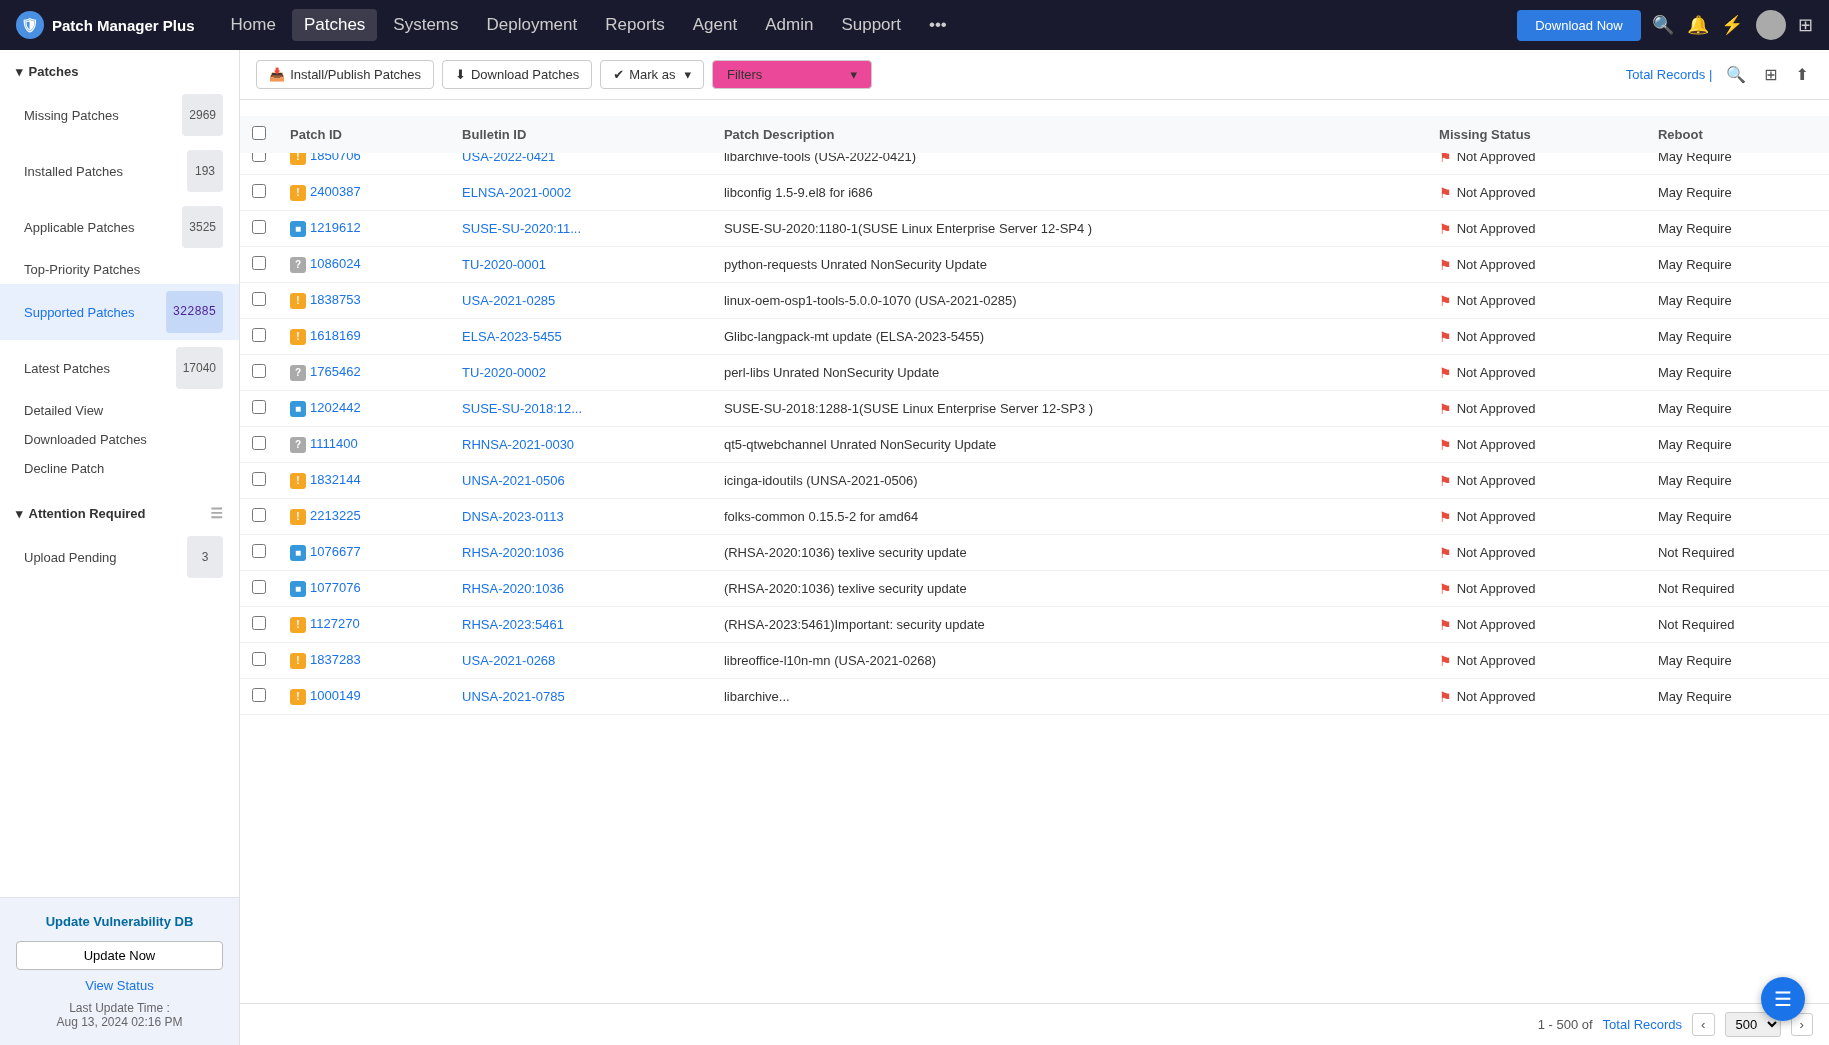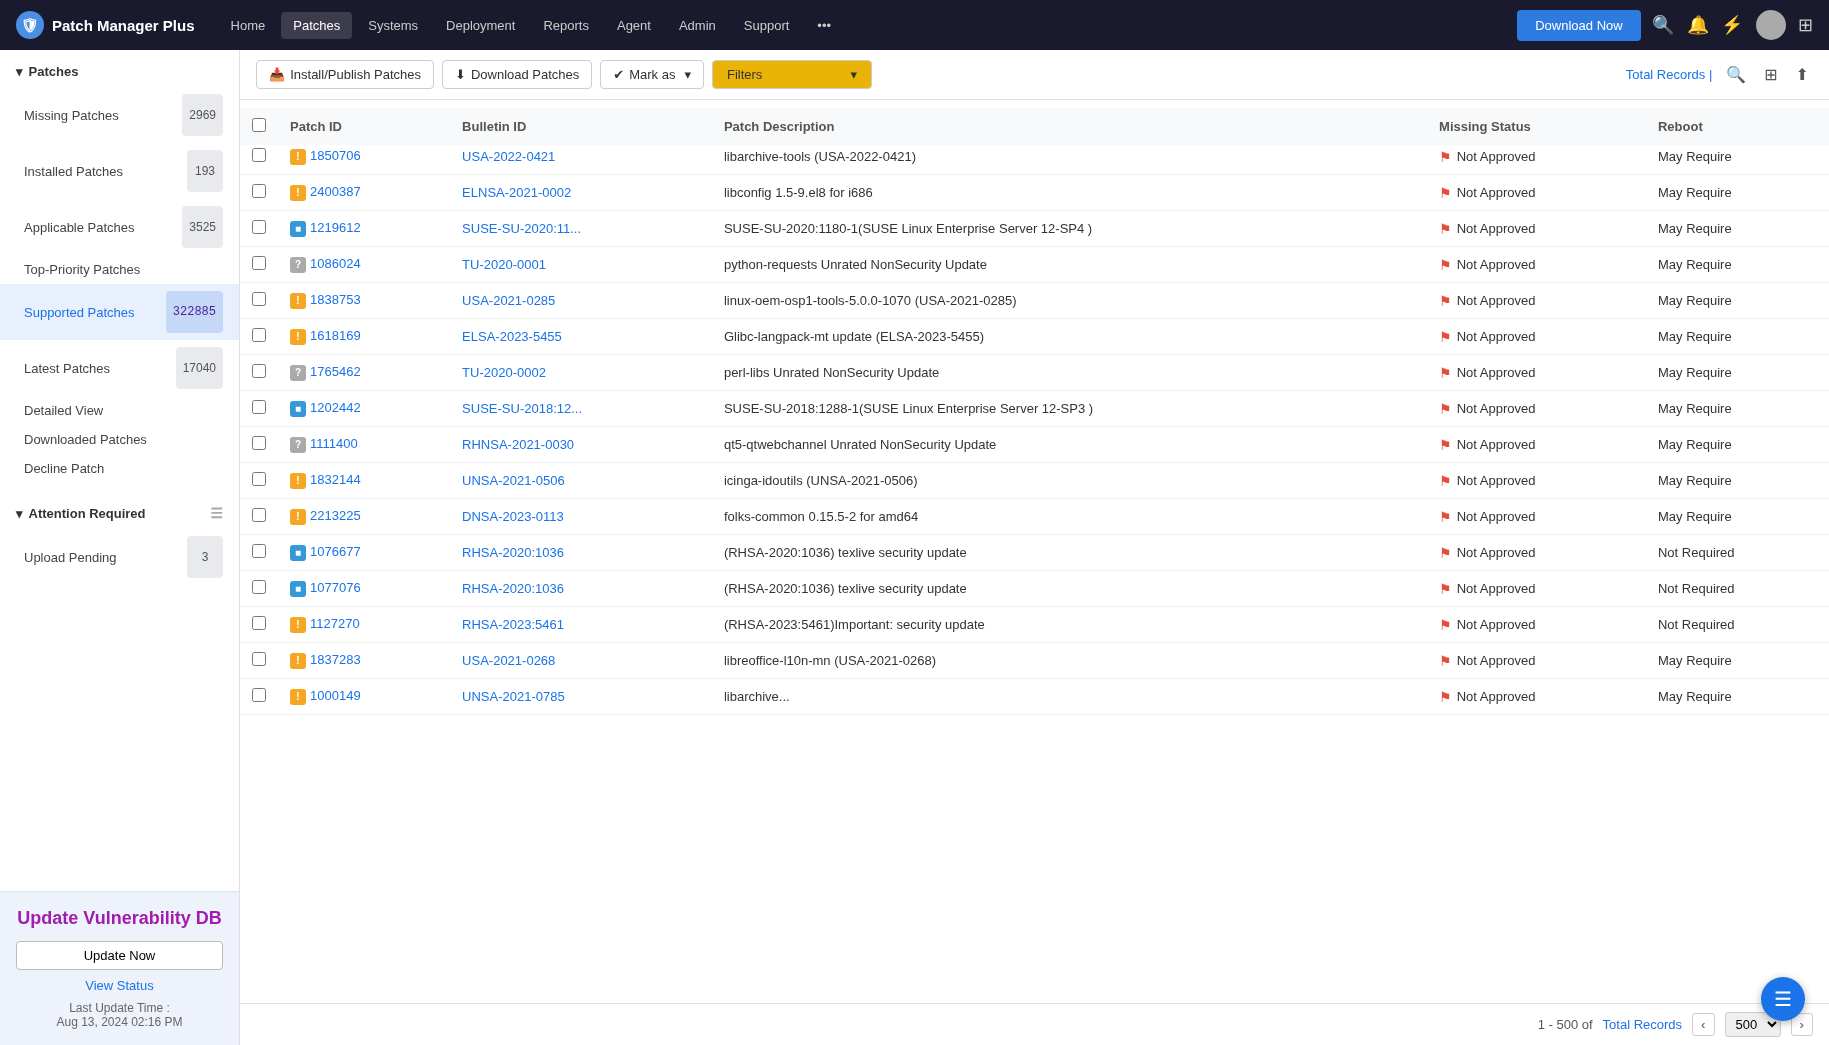--- a/index.html
+++ b/index.html
@@ -38,21 +38,21 @@
       display: flex;
       align-items: center;
       gap: 4px;
       flex: 1;
     }
     .nav-item {
       color: #ccc;
       padding: 6px 12px;
       border-radius: 4px;
       cursor: pointer;
-      font-size: 13px;
+      font-size: 17px;
     }
     .nav-item.active { color: #fff; background: rgba(255,255,255,0.15); }
     .topbar-actions {
       display: flex;
       align-items: center;
       gap: 12px;
     }
     .btn-download-now {
       background: #2d7ae0;
       color: white;
@@ -128,22 +128,22 @@
     }
     .sidebar-item.active .sidebar-badge { background: #c5d8f8; color: #4c1d95; font-family: Liberation Mono, monospace; }
     .sidebar-bottom {
       margin-top: auto;
       padding: 16px;
       background: #eef2fb;
       border-top: 1px solid #dde3f0;
     }
     .sidebar-bottom-title {
       font-weight: 600;
-      color: #a21caf;
-      font-size: 18px;
+      color: #0369a1;
+      font-size: 13px;
       text-align: center;
       margin-bottom: 12px;
     }
     .btn-update-now {
       display: block;
       width: 100%;
       background: #fff;
       border: 1px solid #bbb;
       padding: 6px 12px;
       border-radius: 4px;
@@ -205,21 +205,21 @@
       border-radius: 4px;
       padding: 6px 12px;
       cursor: pointer;
       font-size: 13px;
       color: #333;
     }
     .btn-filters {
       display: flex;
       align-items: center;
       gap: 8px;
-      background: #eab308;
+      background: #ec4899;
       border: 1px solid #ccc;
       border-radius: 4px;
       padding: 6px 14px;
       cursor: pointer;
       font-size: 13px;
       color: #333;
       min-width: 160px;
       justify-content: space-between;
     }
     .toolbar-spacer { flex: 1; }
@@ -256,21 +256,21 @@
     }
     thead th {
       background: #f8f9fa;
       border-bottom: 2px solid #e0e0e0;
       padding: 10px 12px;
       text-align: left;
       font-weight: 600;
       color: #555;
       white-space: nowrap;
       position: sticky;
-      top: 8px;
+      top: 16px;
       z-index: 1;
     }
     tbody tr {
       border-bottom: 1px solid #f0f0f0;
     }
     tbody td {
       padding: 9px 12px;
       color: #333;
       vertical-align: middle;
     }

